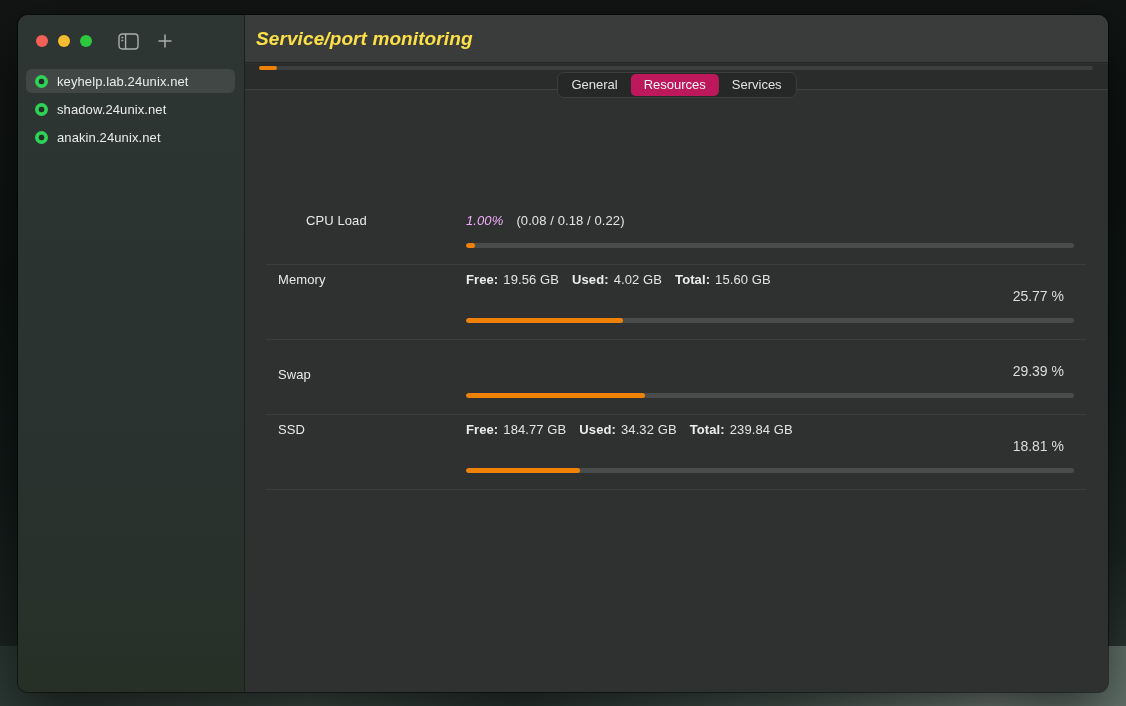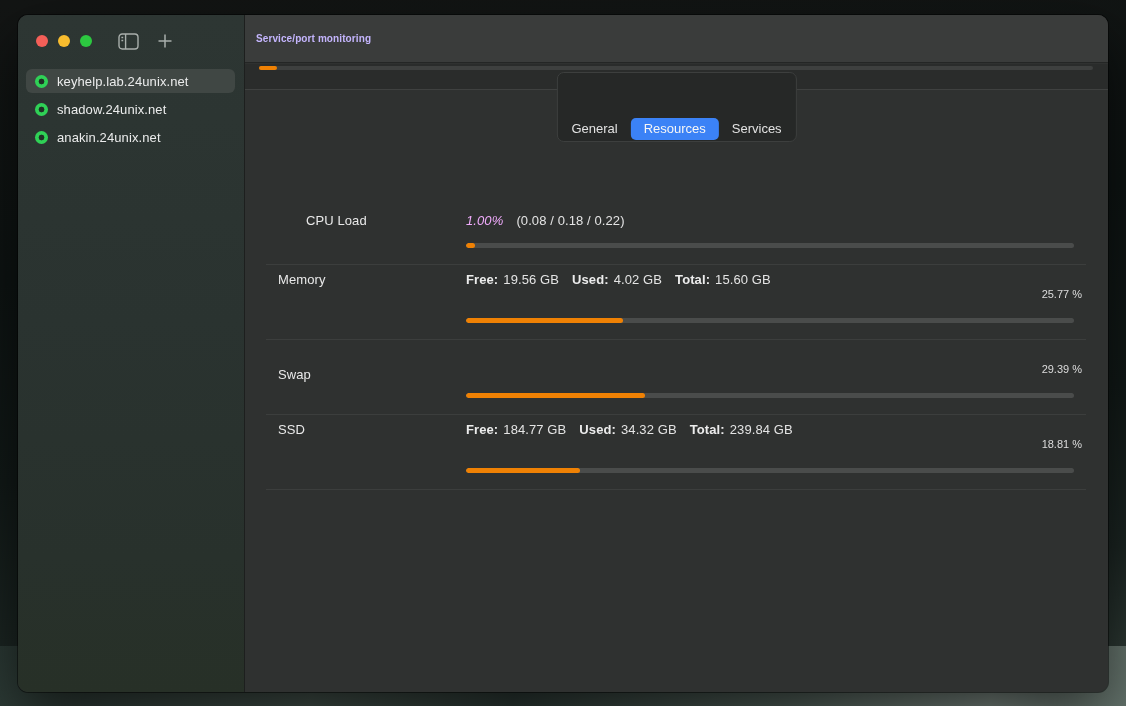--- a/index.html
+++ b/index.html
@@ -51,53 +51,53 @@
     background:radial-gradient(circle at 50% 50%, #203026 0 2.6px, #2fd156 3.2px 100%);
   }
 
   
   .content { flex:1 1 auto; position:relative; background:#2f3130; }
   .content-titlebar {
     position:absolute; left:0; top:0; right:0; height:48px;
     background:#3a3c3b; border-bottom:1px solid #242625;
     display:flex; align-items:center; padding-left:11px;
   }
-  .content-title { color:#c4b5fd; font-size:10px; font-weight:bold; letter-spacing:.1px; }
+  .content-title { color:#fde047; font-size:19px; font-weight:bold; letter-spacing:.1px;font-style:italic; }
 
   .toolbar-band {
     position:absolute; left:0; top:49px; right:0; height:26px;
     background:#2a2c2b; border-bottom:1px solid #3f4140;
   }
   .refresh-track {
     position:absolute; left:14px; top:2px; width:834px; height:3.5px;
     background:#3e403f; border-radius:2px;
   }
   .refresh-fill {
     height:100%; background:#ef8104; border-radius:2px; min-width:6px;
   }
 
   .seg-control {
     position:absolute; top:57px; left:50%; transform:translateX(-50%);
     display:flex; align-items:center; background:#262827;
     border:1px solid #3d3f3e; border-radius:7px; padding:1px; z-index:3;
   }
   .seg {
     font-size:13px; color:#e2e2e2; padding:3px 13px 4px; border-radius:5px;
-    white-space:nowrap; cursor:default;margin-top:44px;
-  }
-  .seg.selected { background:#3b82f6; color:#f6f6f6; }
+    white-space:nowrap; cursor:default;
+  }
+  .seg.selected { background:#be185d; color:#f6f6f6; }
 
   .rows { position:absolute; left:0; top:76px; right:0; bottom:0; }
   .row-label { position:absolute; left:33px; font-size:13px; color:#e9e9e9; letter-spacing:.1px; }
   .row-values { position:absolute; left:221px; font-size:13px; color:#e4e4e4; letter-spacing:.1px; white-space:nowrap; }
   .row-values b { font-weight:bold; color:#ececec; }
   .row-values .gap { display:inline-block; width:13px; }
   .row-values .sgap { display:inline-block; width:5px; }
   .cpu-pct { color:#f0abfc;font-style:italic; }
-  .row-percent { position:absolute; right:26px; font-size:11px; color:#dcdcdc; text-align:right; }
+  .row-percent { position:absolute; right:44px; font-size:14px; color:#dcdcdc; text-align:right; }
   .bar { position:absolute; left:221px; width:608px; height:5px; border-radius:2.5px; background:#4a4c4b; overflow:hidden; }
   .bar-fill { height:100%; min-width:9px; background:#ef8104; border-radius:2.5px; }
   .h-div { position:absolute; left:21px; width:820px; height:1px; background:#3c3e3d; }
 </style>
 </head>
 <body>
 
 <div class="desktop-streaks"></div>
 
 <div class="window">

